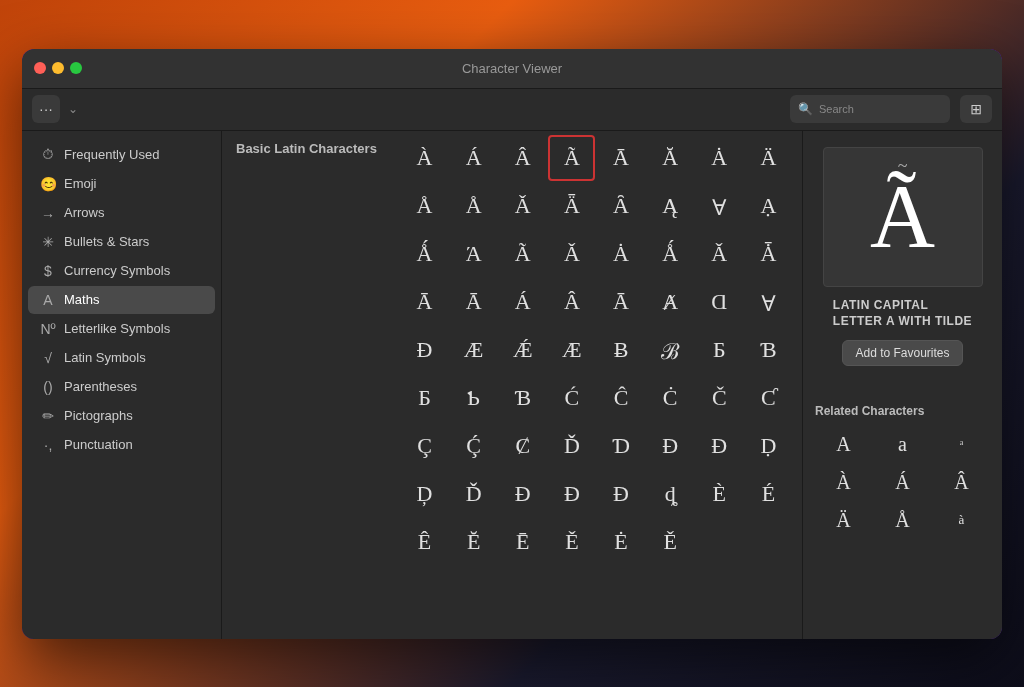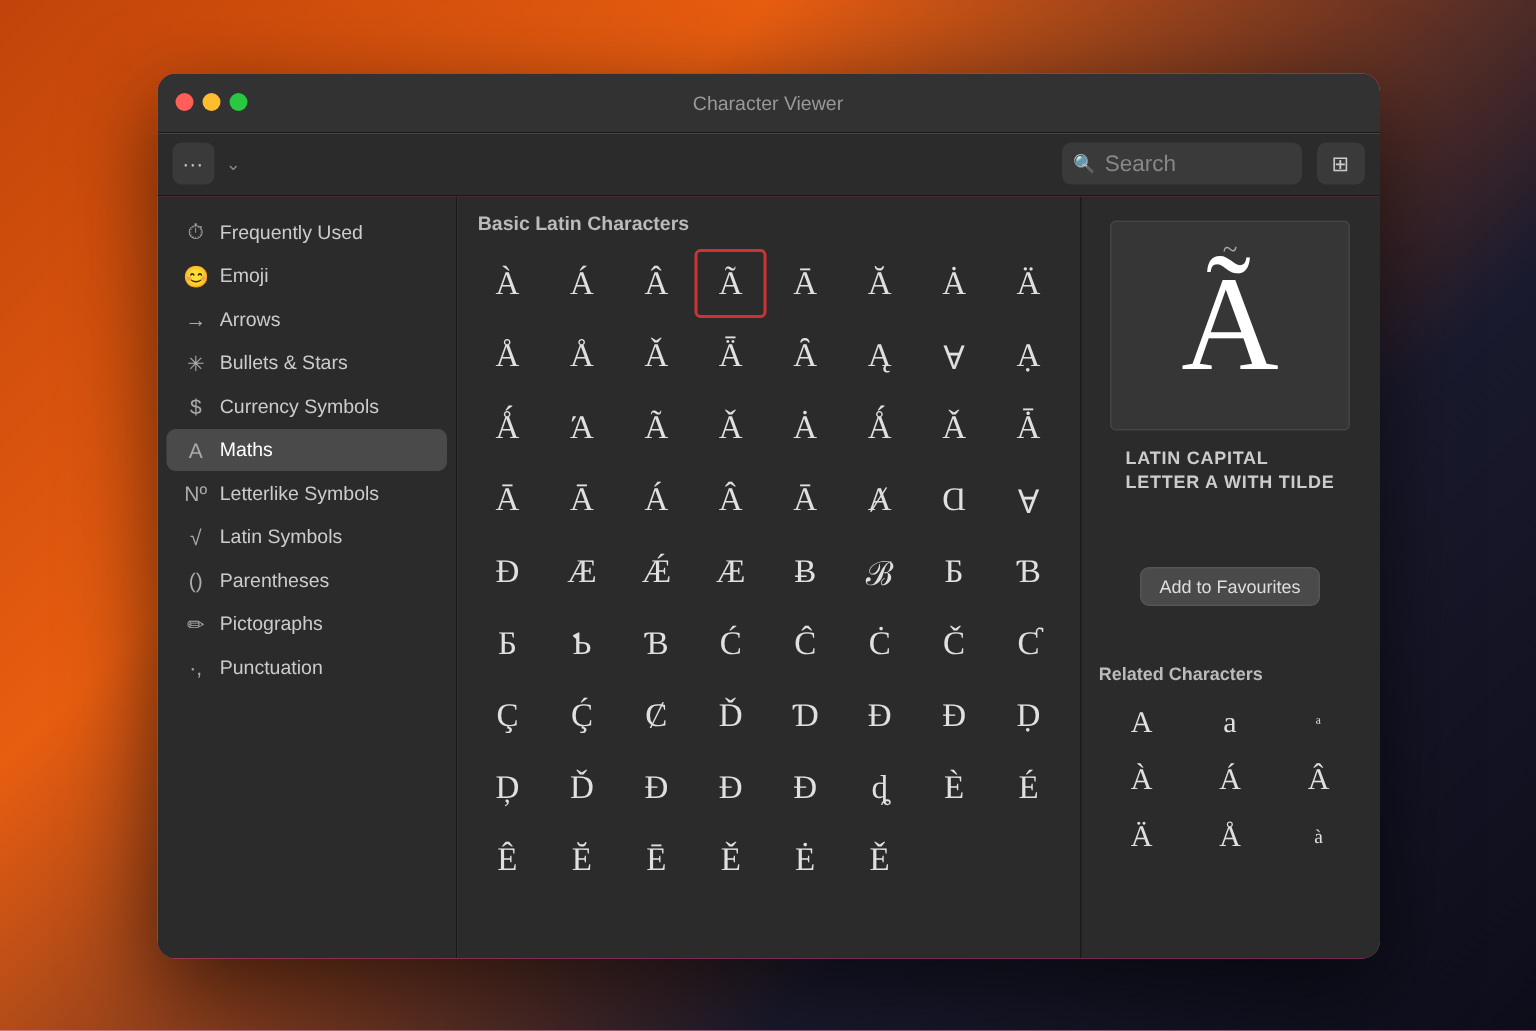--- a/index.html
+++ b/index.html
@@ -6,23 +6,23 @@
     body {
       width: 1024px;
       height: 687px;
       background: linear-gradient(135deg, #c0440a 0%, #e85d10 30%, #1a1a2e 70%, #0d0d1a 100%);
       display: flex;
       align-items: center;
       justify-content: center;
       font-family: -apple-system, BlinkMacSystemFont, 'SF Pro Text', 'Helvetica Neue', sans-serif;
     }
     .window {
-      width: 815px;
+      width: 980px;
       height: 590px;
-      background: #ec4899;
+      background: #4c1d95;
       border-radius: 12px;
       box-shadow: 0 20px 60px rgba(0,0,0,0.6);
       display: flex;
       flex-direction: column;
       overflow: hidden;
     }
     .titlebar {
       background: #323232;
       height: 40px;
       display: flex;
@@ -96,21 +96,21 @@
     }
     .search-icon-char {
       color: #888;
       font-size: 12px;
     }
     .search-input {
       background: transparent;
       border: none;
       outline: none;
       color: #888;
-      font-size: 15px;
+      font-size: 11px;
       width: 100%;
     }
     .search-input::placeholder { color: #888; }
     .grid-icon {
       background: #3a3a3a;
       border: none;
       border-radius: 6px;
       color: #ccc;
       width: 32px;
       height: 28px;
@@ -152,21 +152,20 @@
       font-size: 14px;
       color: #aaa;
       width: 16px;
       text-align: center;
       flex-shrink: 0;
     }
     .char-panel {
       flex: 1;
       background: #2b2b2b;
       display: flex;
-      flex-direction: column;
       overflow: hidden;
       justify-content: flex-end;
     }
     .char-panel-header {
       padding: 10px 14px 6px;
       color: #bbb;
       font-size: 13px;
       font-weight: 600;
     }
     .char-grid {
@@ -236,21 +235,20 @@
       letter-spacing: 0.5px;
     }
     .add-fav-btn {
       background: #4a4a4a;
       border: 1px solid #555;
       border-radius: 6px;
       color: #ddd;
       font-size: 12px;
       padding: 5px 12px;
       cursor: pointer;
-      margin-top: 38px;
     }
     .related-section {
       width: 100%;
       margin-top: 28px;
     }
     .related-title {
       color: #bbb;
       font-size: 12px;
       font-weight: 600;
       margin-bottom: 8px;

